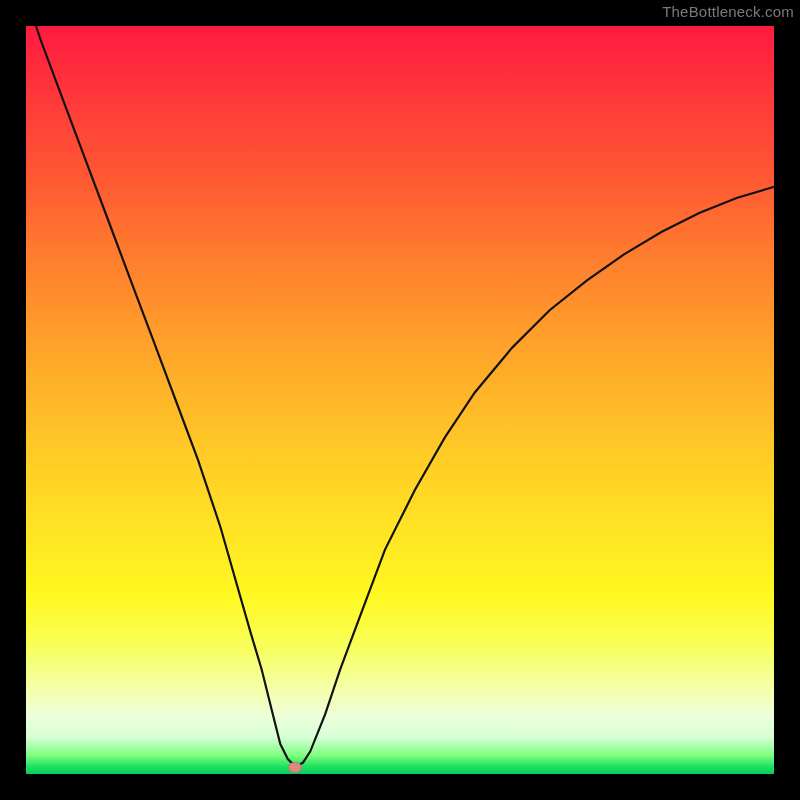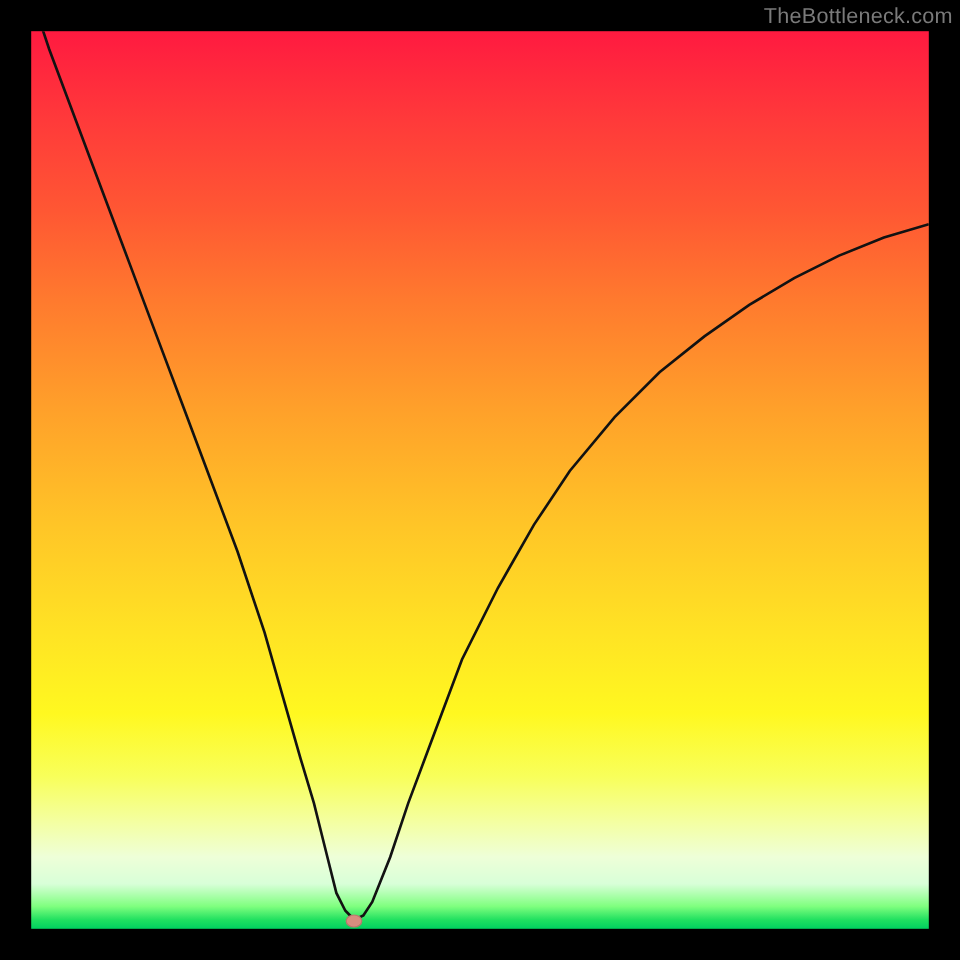--- a/index.html
+++ b/index.html
@@ -58,21 +58,21 @@
     height: 11px;
     border-radius: 50%;
     background: #d78d7f;
     box-shadow: inset 0 0 0 1px rgba(0,0,0,0.15);
   }
   .watermark {
     position: absolute;
     top: 3px;
     right: 6px;
     color: #7a7a7a;
-    font-size: 18px;
+    font-size: 15px;
     font-weight: 400;
     letter-spacing: 0.2px;
     user-select: none;
   }
 </style>
 </head>
 <body>
 
 <div class="outer">
   <div class="watermark">TheBottleneck.com</div>

